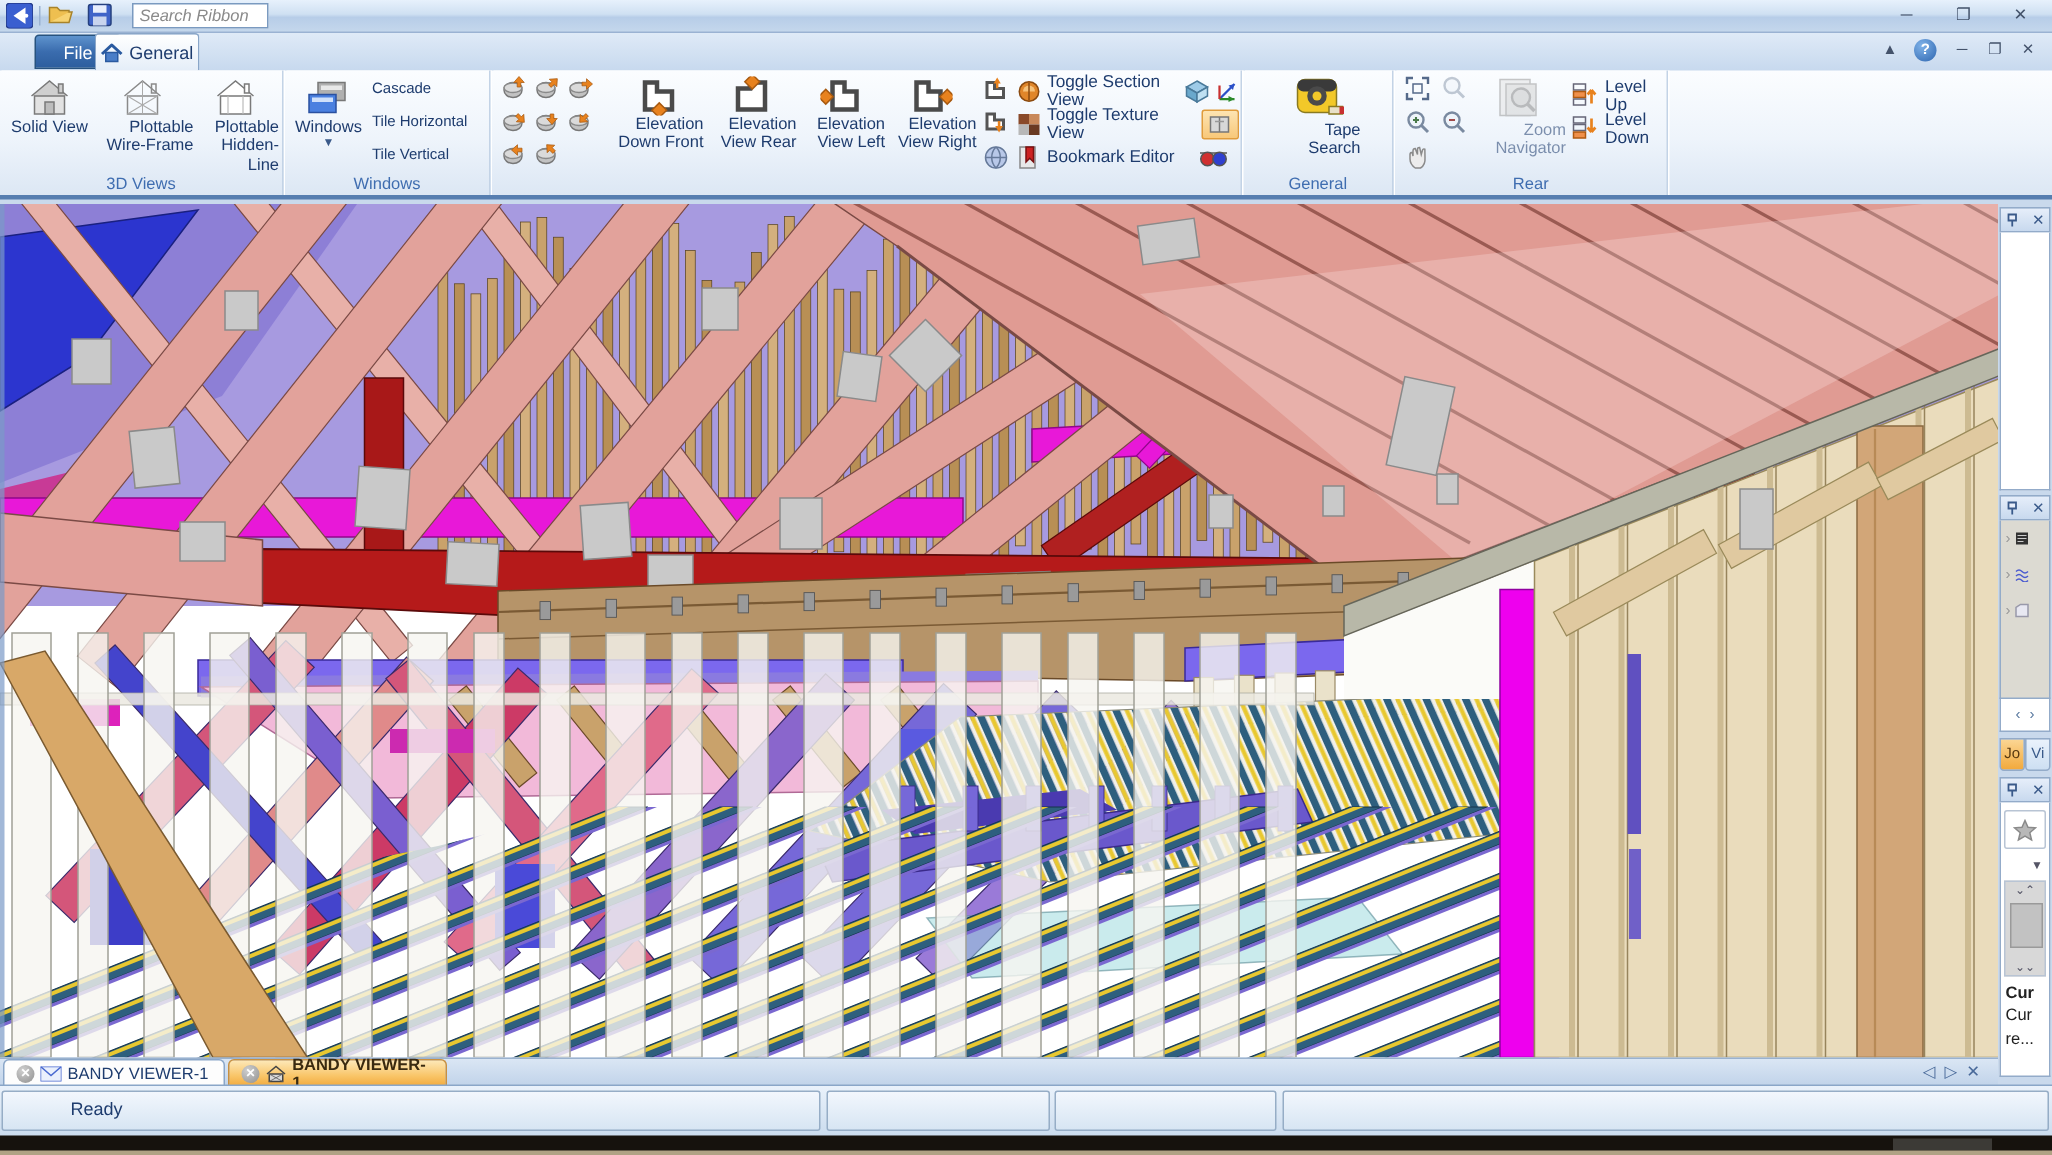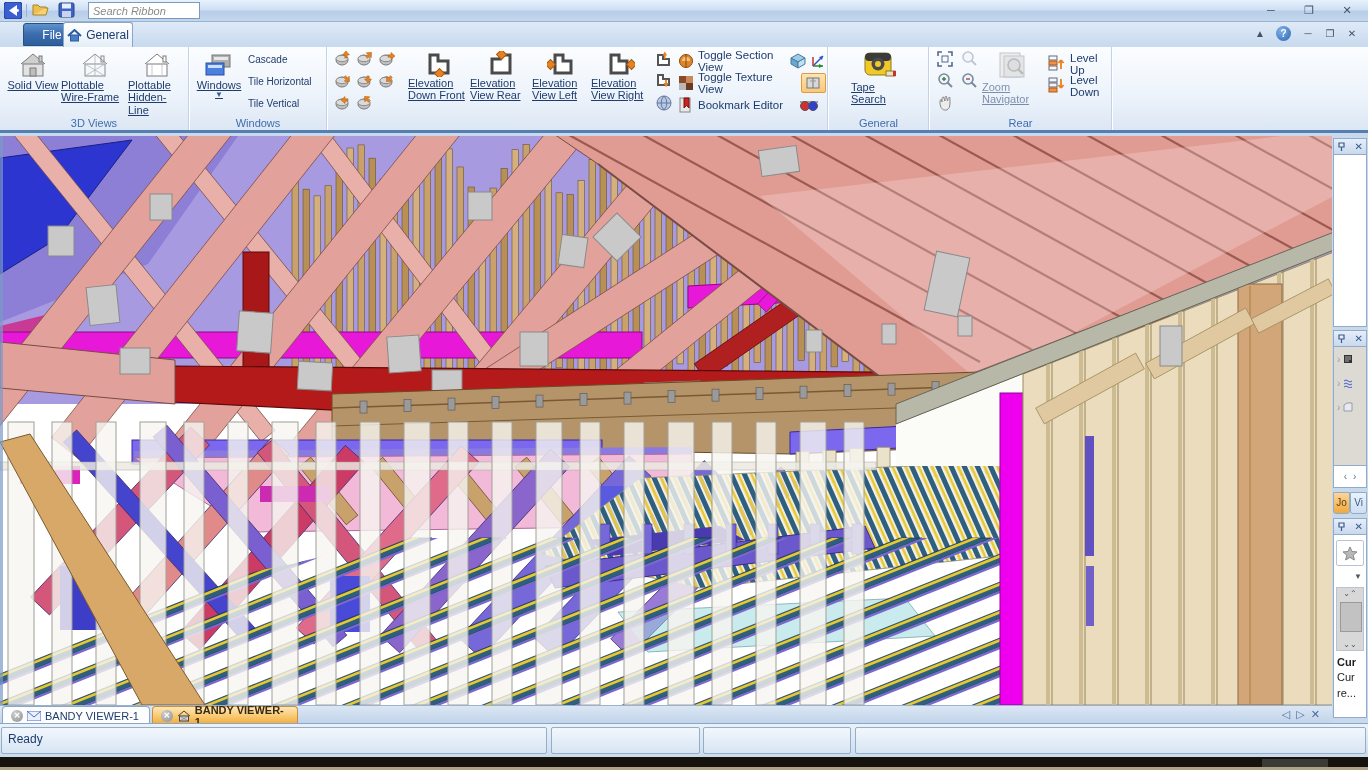--- a/index.html
+++ b/index.html
@@ -23,21 +23,21 @@
     color:#1e3c6e; font-size:12px; display:flex; align-items:center; justify-content:center; gap:4px; cursor:pointer; }
   .mdi-btn { top:4px; width:20px; height:16px; font-size:10px; color:#44536b; text-align:center; line-height:16px; cursor:pointer; }
   #help-btn { background:radial-gradient(circle at 35% 30%, #7fb2e8, #2e66b0); color:#fff; border-radius:50%;
     width:15px; height:15px; font-weight:bold; font-size:10px; line-height:15px; }
   
   #ribbon { left:0; top:47px; width:1368px; height:86px;
     background:linear-gradient(#fbfdff,#eef4fb 55%, #dce7f4); border-bottom:3px solid #567eb0; }
   .rgroup { position:absolute; top:0; height:83px; border-right:1px solid #c3d3e6; box-shadow:1px 0 0 #ffffff; }
   .glabel { position:absolute; bottom:1px; left:0; width:100%; text-align:center; font-size:11px; color:#3f6db0; }
   .bigbtn { display:flex; flex-direction:column; align-items:center; justify-content:flex-start;
-    font-size:11px; color:#1e3c6e; text-align:left; line-height:1.12; cursor:pointer; border-radius:3px; padding-top:2px;text-decoration:underline; }
+    font-size:11px; color:#1e3c6e; text-align:right; line-height:1.12; cursor:pointer; border-radius:3px; padding-top:2px; }
   .txtitem { font-size:10px; color:#1e3c6e; cursor:pointer; white-space:nowrap; }
   .rowitem { display:flex; align-items:center; gap:4px; height:22px; font-size:11.5px; color:#1e3c6e; cursor:pointer; }
   .sico { width:18px; height:18px; display:inline-block; }
   
   #viewport { left:0; top:136px; width:1332px; height:569px; background:#fff; overflow:hidden; cursor:crosshair; }
   
   #dock { left:1332px; top:136px; width:36px; height:582px; background:#c9d9ec; font-size:10px; }
   .dock-head { position:absolute; left:1px; width:34px; height:17px; background:linear-gradient(#e6eefa,#c8d9ee);
     border:1px solid #93abc9; display:flex; align-items:center; justify-content:space-between; padding:0 3px; color:#3a5a8a; }
   .dock-x { cursor:pointer; font-size:10px; color:#3a5a8a; }
@@ -48,27 +48,27 @@
   
   #doctabs { left:0; top:705px; width:1332px; height:18px; background:linear-gradient(#dae6f4,#c2d4ea); border-top:1px solid #9ab2cf; }
   .dtab { position:absolute; top:0; height:18px; display:flex; align-items:center; gap:4px; padding:0 8px;
     font-size:11px; border:1px solid #8aa6c8; border-bottom:none; border-radius:4px 4px 0 0; cursor:pointer; }
   .dtab-close { width:12px; height:12px; border-radius:50%; background:radial-gradient(circle at 35% 30%,#cfcfcf,#8f8f8f);
     color:#fff; font-size:8px; line-height:12px; text-align:center; font-weight:bold; cursor:pointer; }
   #tabnav { position:absolute; right:6px; top:2px; font-size:11px; color:#4a6a9a; letter-spacing:6px; cursor:pointer; }
   
   #statusbar { left:0; top:723px; width:1368px; height:34px; background:linear-gradient(#eaf2fb,#cbdcee); border-top:1px solid #8aa6c8; }
   .seg { position:absolute; top:3px; height:27px; border:1px solid #96adc6; border-radius:2px;
-    background:linear-gradient(#f2f7fd,#d7e5f3); }
+    background:linear-gradient(#f2f7fd,#d7e5f3);padding-left:39px; }
   #ready { font-size:12px; color:#1e3c6e; padding:4px 0 0 6px; }
   #bottomstrip { left:0; top:757px; width:1368px; height:13px; background:#16120d; }
   #bottomstrip .lite { position:absolute; left:1262px; top:2px; width:66px; height:8px; background:#3c3a36; }
   #bottomstrip .tan { position:absolute; left:0; top:10px; width:1368px; height:3px; background:#b0a284; }
   input { font-family:"Liberation Sans", sans-serif; }
-  #search-box { left:88px; top:2px; width:112px; height:17px; border:1px solid #7a9ac0; font-size:11px;
+  #search-box { left:88px; top:2px; width:91px; height:17px; border:1px solid #7a9ac0; font-size:11px;
     font-style:italic; color:#555; padding:0 4px; }
   #search-box::placeholder { color:#8a8a8a; font-style:italic; }
 </style>
 </head>
 <body>
 
 <div id="titlebar" class="abs">
   <div class="abs qat-ico" style="left:4px">
     <svg width="18" height="17">
         <rect x="0" y="0" width="18" height="17" rx="3" fill="#3a5fd0" stroke="#233a8a"></rect>

